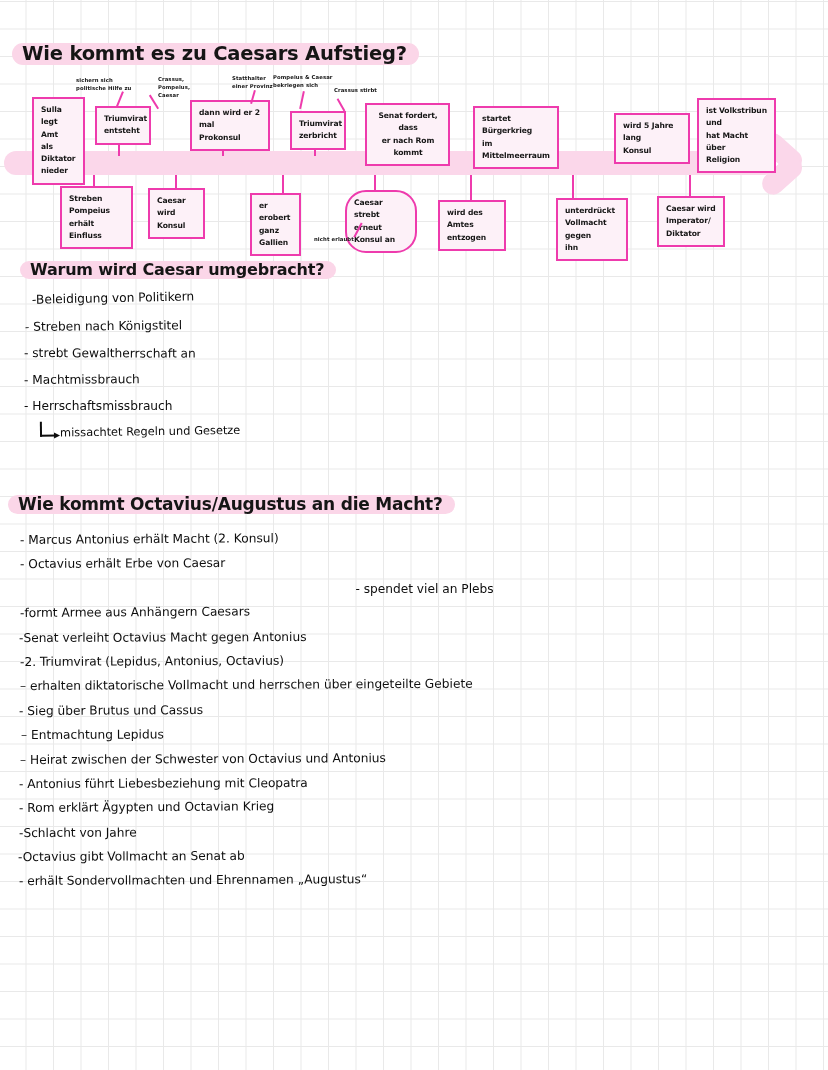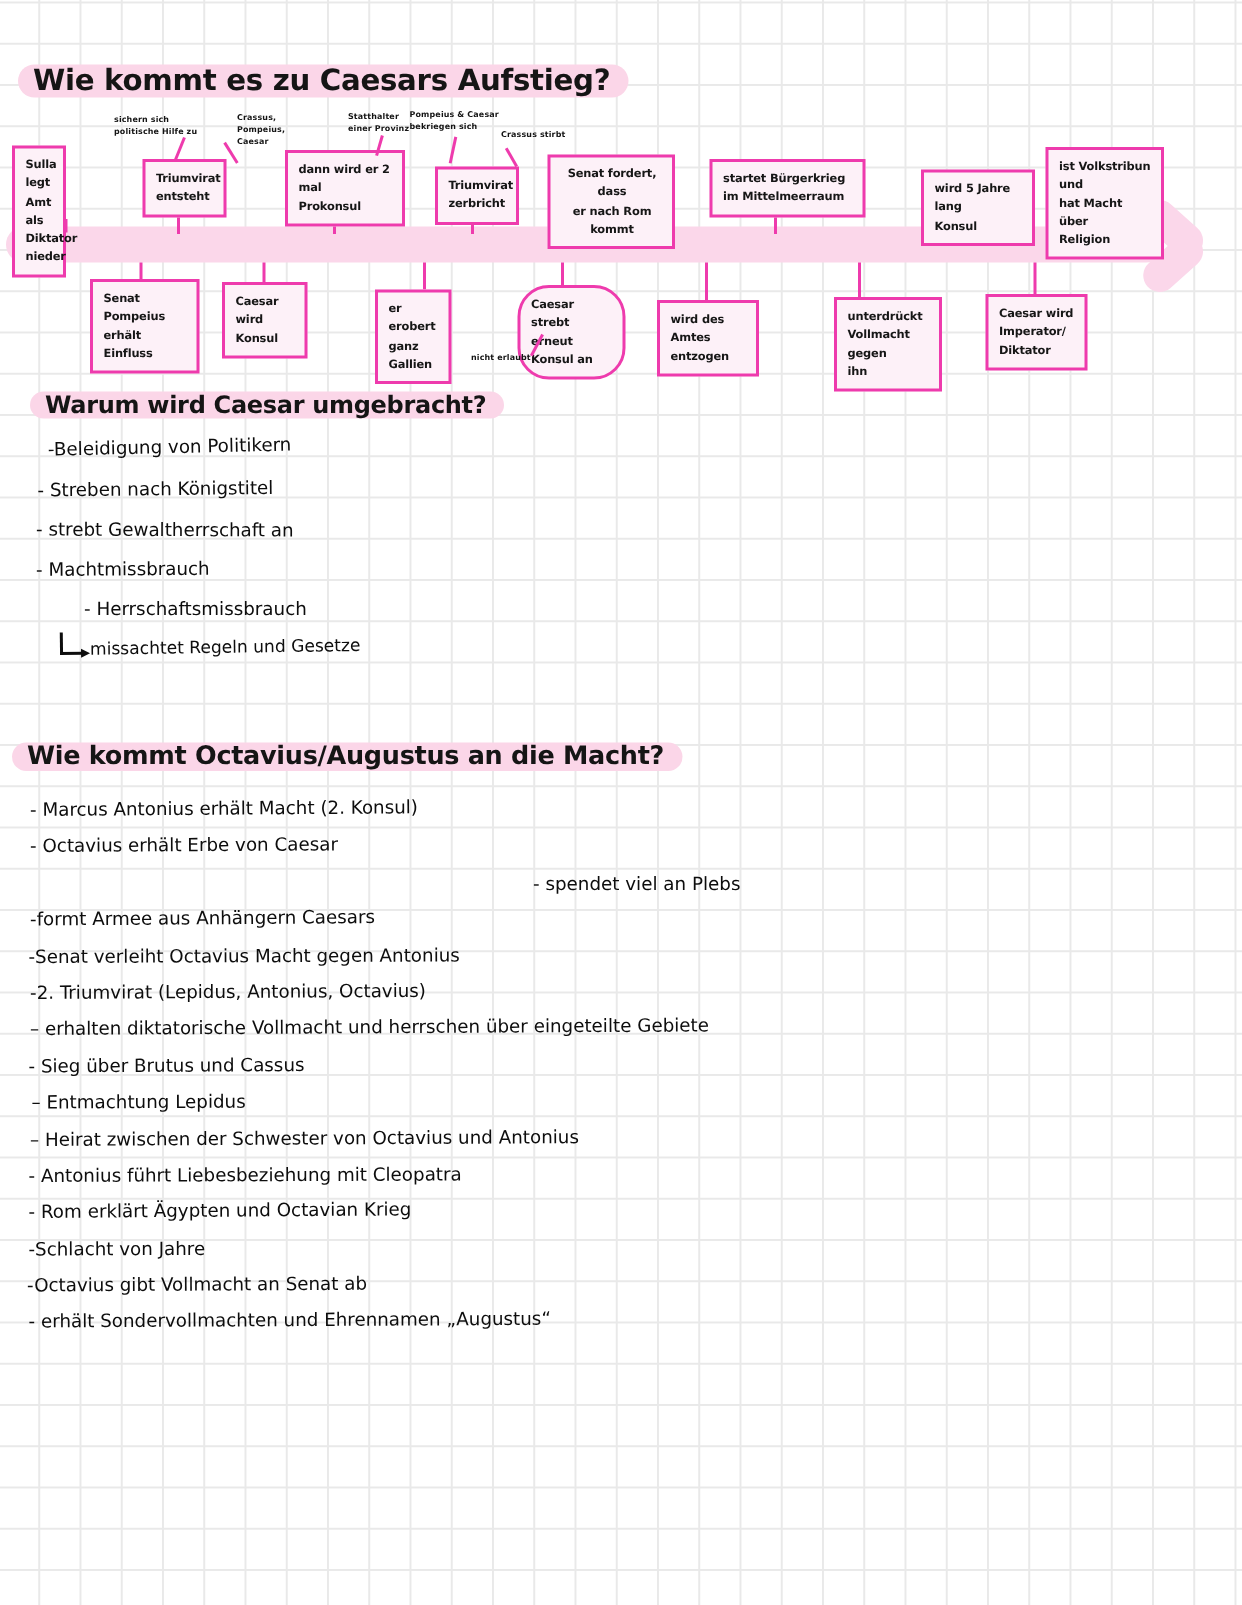--- a/index.html
+++ b/index.html
@@ -163,21 +163,21 @@
   </div>
 
   <div class="axis-bar"></div>
   <div class="axis-arrow">
     <span class="a1"></span>
       <span class="a2"></span>
   </div>
 
   <div id="events-above">
       <div class="ev-stem" style="left: 43px; top: 118px; height: 9px;"></div>
-      <div class="ev" style="left: 8px; top: 69px; width: 36px; min-height: 49px;">
+      <div class="ev" style="left: 32px; top: 69px; width: 53px; min-height: 49px;">
         <div>Sulla legt Amt</div>
         <div>als Diktator</div>
         <div>nieder</div>
       </div>
       <div class="ev-stem" style="left: 118px; top: 114px; height: 14px;"></div>
       <div class="ev" style="left: 95px; top: 78px; width: 56px; min-height: 36px;">
         <div>Triumvirat</div>
         <div>entsteht</div>
       </div>
       <div class="ev-stem" style="left: 222px; top: 104px; height: 24px;"></div>
@@ -189,40 +189,40 @@
       <div class="ev" style="left: 290px; top: 83px; width: 56px; min-height: 35px;">
         <div>Triumvirat</div>
         <div>zerbricht</div>
       </div>
       <div class="ev-stem" style="left: 385px; top: 107px; height: 21px;"></div>
       <div class="ev" style="left: 365px; top: 75px; width: 85px; min-height: 32px; text-align: center;">
         <div>Senat fordert, dass</div>
         <div>er nach Rom kommt</div>
       </div>
       <div class="ev-stem" style="left: 516px; top: 110px; height: 18px;"></div>
-      <div class="ev" style="left: 473px; top: 78px; width: 104px; min-height: 32px;">
+      <div class="ev" style="left: 473px; top: 78px; width: 86px; min-height: 32px;">
         <div>startet Bürgerkrieg</div>
         <div>im Mittelmeerraum</div>
       </div>
       <div class="ev-stem" style="left: 651px; top: 116px; height: 12px;"></div>
       <div class="ev" style="left: 614px; top: 85px; width: 76px; min-height: 31px;">
         <div>wird 5 Jahre lang</div>
         <div>Konsul</div>
       </div>
       <div class="ev-stem" style="left: 727px; top: 112px; height: 16px;"></div>
       <div class="ev" style="left: 697px; top: 70px; width: 79px; min-height: 42px;">
         <div>ist Volkstribun und</div>
         <div>hat Macht über</div>
         <div>Religion</div>
       </div>
     </div>
   <div id="events-below">
       <div class="ev-stem" style="left: 93px; top: 147px; height: 11px;"></div>
       <div class="ev" style="left: 60px; top: 158px; width: 73px; min-height: 30px;">
-        <div>Senat Pompeius</div>
+        <div>Streben Pompeius</div>
         <div>erhält Einfluss</div>
       </div>
       <div class="ev-stem" style="left: 175px; top: 147px; height: 13px;"></div>
       <div class="ev" style="left: 148px; top: 160px; width: 57px; min-height: 30px;">
         <div>Caesar wird</div>
         <div>Konsul</div>
       </div>
       <div class="ev-stem" style="left: 282px; top: 147px; height: 18px;"></div>
       <div class="ev" style="left: 250px; top: 165px; width: 51px; min-height: 29px;">
         <div>er erobert ganz</div>
@@ -274,21 +274,21 @@
 
 <div id="title-2" class="hl-heading">
   <span class="hl-bg"></span>
   <span class="hl-tx">Warum wird Caesar umgebracht?</span>
 </div>
 <div id="list-2" class="hand-list">
     <div class="hand-item" style="transform: rotate(-1.2deg); padding-left: 12px;"><span>-Beleidigung von Politikern</span></div>
     <div class="hand-item" style="transform: rotate(-0.6deg); padding-left: 5px;"><span>- Streben nach Königstitel</span></div>
     <div class="hand-item" style="transform: rotate(0.2deg); padding-left: 4px;"><span>- strebt Gewaltherrschaft an</span></div>
     <div class="hand-item" style="transform: rotate(-0.4deg); padding-left: 4px;"><span>- Machtmissbrauch</span></div>
-    <div class="hand-item" style="transform: rotate(0deg); padding-left: 4px; margin-left: 32px;"><span>- Herrschaftsmissbrauch</span></div>
+    <div class="hand-item" style="transform: rotate(0deg); padding-left: 4px;"><span>- Herrschaftsmissbrauch</span></div>
     <div class="hand-item sub" style="transform: rotate(-0.8deg); padding-left: 40px;"><span class="arrow-hook"></span><span>missachtet Regeln und Gesetze</span></div>
   </div>
 
 <div id="title-3" class="hl-heading">
   <span class="hl-bg"></span>
   <span class="hl-tx">Wie kommt Octavius/Augustus an die Macht?</span>
 </div>
 <div id="list-3" class="hand-list">
     <div class="hand-item" style="transform: rotate(-0.4deg); padding-left: 4px;"><span>- Marcus Antonius erhält Macht (2. Konsul)</span></div>
     <div class="hand-item" style="transform: rotate(-0.3deg); padding-left: 4px;"><span>- Octavius erhält Erbe von Caesar</span></div>

